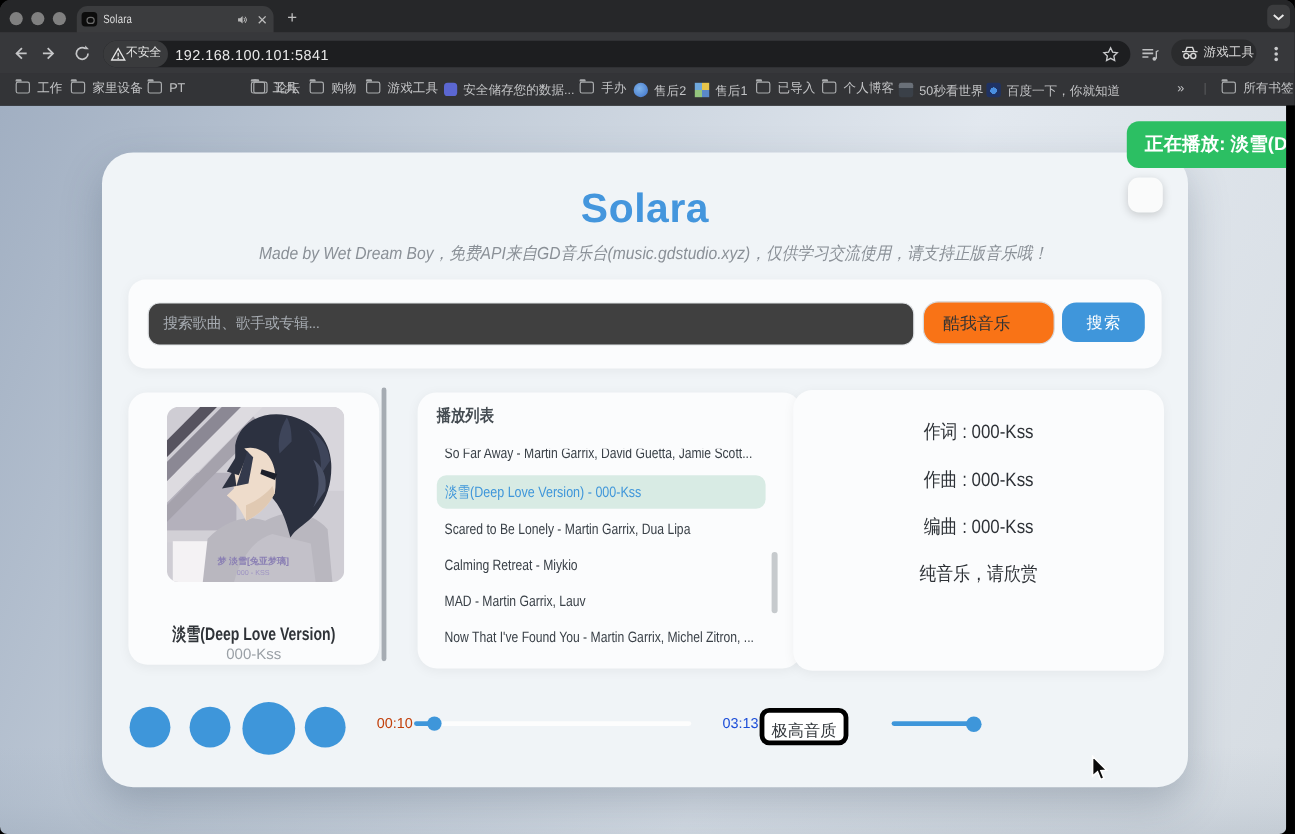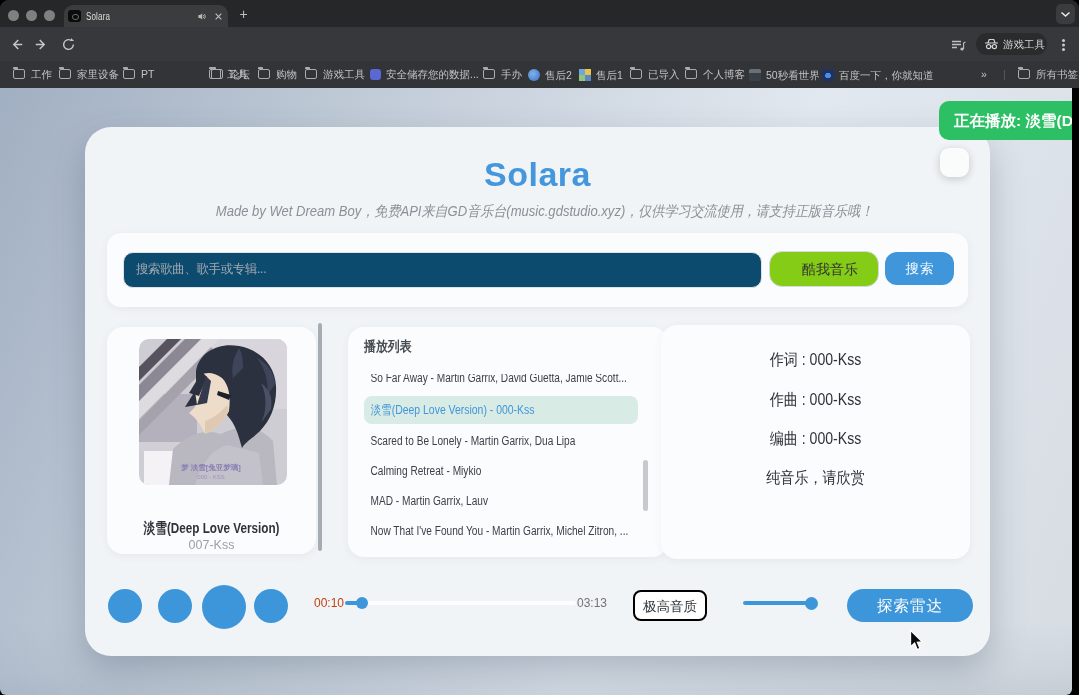--- a/index.html
+++ b/index.html
@@ -37,22 +37,22 @@
     background:linear-gradient(180deg, rgba(122,140,160,0) 88%, rgba(122,140,160,.10) 96%, rgba(112,130,150,.18) 100%), linear-gradient(113deg, #a1afc2 0%, #c3cdd9 30%, #e2e8ef 62%, #d6dce2 100%); border-radius:0 0 6px 6px; }
 
   #toast { position:absolute; left:939px; top:13px; width:133px; height:39px; background:#2cbf63; border-radius:10px 0 0 10px; color:#fff; font-size:15.5px; font-weight:bold; line-height:39px; padding-left:15px; white-space:nowrap; overflow:hidden; }
   #whitebtn { position:absolute; left:940px; top:59.5px; width:29px; height:29px; background:#fafbfb; border-radius:9px; box-shadow:0 2px 8px rgba(0,0,0,.18); }
 
   #card { position:absolute; left:85px; top:39px; width:905px; height:529px; background:#f0f4f7; border-radius:26px; box-shadow:0 14px 34px rgba(50,70,90,.28); }
   #title { position:absolute; left:0; top:28px; width:100%; text-align:center; font-size:34px; font-weight:bold; color:#4496dd; letter-spacing:.5px; }
   #subtitle { position:absolute; left:7px; top:75px; width:100%; text-align:center; font-size:14.5px; font-style:italic; color:#8a9097; transform:scaleX(.9); }
 
   #searchbox { position:absolute; left:22px; top:106px; width:861px; height:74px; background:#fbfcfd; border-radius:14px; box-shadow:0 2px 10px rgba(0,0,0,.05); }
-  #sinput { position:absolute; left:16px; top:19px; width:639px; height:36px; background:#0c4a6e; border:1px solid #e0e3e6; border-radius:10px; color:#a6abb1; font-size:12.5px; line-height:33px; padding-left:12px; letter-spacing:-.4px; }
-  #ssel { position:absolute; left:662px; top:18px; width:110px; height:36px; background:#84cc16; border:1px solid #d7dbdf; border-radius:13px; color:#333; font-size:14px; line-height:34px; padding-left:32px; }
+  #sinput { position:absolute; left:16px; top:19px; width:639px; height:36px; background:#404040; border:1px solid #e0e3e6; border-radius:10px; color:#a6abb1; font-size:12.5px; line-height:33px; padding-left:12px; letter-spacing:-.4px; }
+  #ssel { position:absolute; left:662px; top:18px; width:110px; height:36px; background:#f97316; border:1px solid #d7dbdf; border-radius:13px; color:#333; font-size:14px; line-height:34px; padding-left:16px; }
   #sbtn { position:absolute; left:778px; top:19px; width:69px; height:33px; background:#3f96db; border-radius:12px; color:#fff; font-size:13.5px; text-align:center; line-height:33px; letter-spacing:1px; text-indent:1px; }
 
   
   #leftcard { position:absolute; left:22px; top:200px; width:209px; height:227px; background:#fbfcfd; border-radius:16px; box-shadow:0 2px 10px rgba(0,0,0,.05); }
   #album { position:absolute; left:32px; top:12px; width:148px; height:146px; border-radius:10px; overflow:hidden; }
   #songname { position:absolute; left:0; top:192px; width:100%; text-align:center; font-size:15px; font-weight:bold; color:#2f3338; transform:scaleX(.78); }
   #artist { position:absolute; left:0; top:211px; width:100%; text-align:center; font-size:12.5px; color:#9aa0a6; }
   #lscroll { position:absolute; left:232.5px; top:196px; width:4.5px; height:228px; background:#a6acb3; border-radius:3px; }
 
   
@@ -67,22 +67,22 @@
   
   #lycard { position:absolute; left:576px; top:198px; width:309px; height:234px; background:#fbfcfd; border-radius:16px; box-shadow:0 2px 10px rgba(0,0,0,.05); }
   .lyline { position:absolute; left:0; width:100%; text-align:center; font-size:16px; color:#2e3237; transform:scaleX(.88); }
 
   
   .cbtn { position:absolute; border-radius:50%; background:#3e96da; }
   #time1 { position:absolute; left:217px; top:469px; width:50px; font-size:12px; color:#c2410c;margin-left:12px; }
   #ptrack { position:absolute; left:260px; top:474px; width:231px; height:4px; background:#fdfdfd; border-radius:2px; }
   #pfill { position:absolute; left:0; top:0; width:17px; height:4px; background:#3e96da; border-radius:2px; }
   #pthumb { position:absolute; left:271px; top:470px; width:12px; height:12px; border-radius:50%; background:#3e96da; }
-  #time2 { position:absolute; left:492px; top:469px; width:40px; font-size:12px; color:#737373; }
-  #quality { position:absolute; left:548px; top:463px; width:74px; height:31px; background:#fff; border:2px solid #000000; border-radius:8px; font-size:13.5px; color:#33383d; text-align:center; line-height:29px; }
+  #time2 { position:absolute; left:517px; top:469px; width:40px; font-size:12px; color:#1d4ed8; }
+  #quality { position:absolute; left:548px; top:463px; width:74px; height:31px; background:#fff; border:4px solid #000000; border-radius:8px; font-size:13.5px; color:#33383d; text-align:center; line-height:29px; }
   #vtrack { position:absolute; left:658px; top:474px; width:75px; height:4px; background:#fdfdfd; border-radius:2px; }
   #vfill { position:absolute; left:0; top:0; width:68px; height:4px; background:#3e96da; border-radius:2px; }
   #vthumb { position:absolute; left:719.5px; top:469.5px; width:13px; height:13px; border-radius:50%; background:#3e96da; }
   #radar { position:absolute; left:762px; top:462px; width:126px; height:33px; background:#3e96da; border-radius:16.5px; color:#fff; font-size:15.5px; text-align:center; line-height:33px; letter-spacing:1px; }
 
   #blackstrip { position:absolute; left:1072px; top:88px; width:7px; height:607px; background:#000; }
 </style>
 </head>
 <body>
   <div id="chrome">
@@ -109,20 +109,31 @@
         <path d="M5.5 8.5h9.5" stroke="#c5c6c8" stroke-width="1.7"></path>
       </svg>
       <svg class="navic" style="left:34px;top:10px;" width="15" height="15" viewBox="0 0 17 17">
         <path d="M6.5 3.5l5 5-5 5" stroke="#c5c6c8" stroke-width="1.7" fill="none"></path>
         <path d="M2 8.5h9.5" stroke="#c5c6c8" stroke-width="1.7"></path>
       </svg>
       <svg class="navic" style="left:61px;top:10px;" width="15" height="15" viewBox="0 0 17 17">
         <path d="M14 8.5A5.5 5.5 0 1 1 11.6 4" stroke="#c5c6c8" stroke-width="1.6" fill="none"></path>
         <path d="M11.3 1v3.6h3.6z" fill="#c5c6c8"></path>
       </svg>
+      <div id="urlpill">
+        <div id="secchip"><svg width="13" height="13" viewBox="0 0 13 13">
+            <path d="M6.5 1.5L12 11H1z" stroke="#e4e4e4" stroke-width="1.1" fill="none"></path>
+            <path d="M6.5 5v3" stroke="#e4e4e4" stroke-width="1.1"></path>
+            <circle cx="6.5" cy="9.6" r=".7" fill="#e4e4e4"></circle>
+          </svg>不安全</div>
+        <div id="urltext">192.168.100.101:5841</div>
+        <svg id="star" width="15" height="15" viewBox="0 0 15 15" style="left:832px;top:3.5px;">
+          <path d="M7.5 1.8l1.7 3.6 3.9.5-2.9 2.7.7 3.9-3.4-1.9-3.4 1.9.7-3.9L1.9 5.9l3.9-.5z" stroke="#c9cacc" stroke-width="1.1" fill="none"></path>
+        </svg>
+      </div>
       <svg style="position:absolute;left:951px;top:13px;" width="15" height="12" viewBox="0 0 15 12">
         <path d="M1 1.5h9M1 4.5h9M1 7.5h5" stroke="#bfc0c2" stroke-width="1.3"></path>
         <circle cx="11" cy="9" r="1.6" fill="#bfc0c2"></circle>
         <path d="M12.6 9V3l1.8-.9" stroke="#bfc0c2" stroke-width="1.1" fill="none"></path>
       </svg>
       <div id="incog">
         <svg style="position:absolute;left:8px;top:5px;" width="15" height="12" viewBox="0 0 15 12">
           <path d="M1 5h13M4 4.7l1.2-3.2h4.6L11 4.7" stroke="#d6d6d6" stroke-width="1.2" fill="none"></path>
           <circle cx="4.6" cy="8.6" r="2.1" stroke="#d6d6d6" stroke-width="1.2" fill="none"></circle>
           <circle cx="10.4" cy="8.6" r="2.1" stroke="#d6d6d6" stroke-width="1.2" fill="none"></circle>
@@ -189,21 +200,21 @@
             <polygon points="67,37 58,66 68,64 72,42" fill="#343a4c"></polygon>
             <polygon points="56,52 46,68 58,66" fill="#2c3140"></polygon>
             <path d="M100 9 C94 19 92 29 94 39 L104 29 C104 21 103 14 100 9 Z" fill="#3e455a"></path>
             <path d="M118 19 C126 29 130 43 128 57 L136 45 C135 33 128 24 118 19 Z" fill="#3e455a"></path>
             <path d="M122 44 C128 56 128 72 122 84 L132 70 C134 58 130 50 122 44 Z" fill="#4a5166"></path>
             <text x="72" y="131" font-size="7.5" fill="#8b80b4" text-anchor="middle" font-weight="bold">梦 淡雪[兔亚梦璃]</text>
             <text x="72" y="140" font-size="6" fill="#9e94c2" text-anchor="middle">000 - KSS</text>
           </svg>
         </div>
         <div id="songname">淡雪(Deep Love Version)</div>
-        <div id="artist">007-Kss</div>
+        <div id="artist">000-Kss</div>
       </div>
       <div id="lscroll"></div>
       <div id="plcard">
         <div id="plhead">播放列表</div>
         <div id="pllist">
           <div class="row" style="top:-10px;">So Far Away - Martin Garrix, David Guetta, Jamie Scott...</div>
           <div class="hlbg" style="top:22px;"></div>
           <div class="row hl" style="top:22px;">淡雪(Deep Love Version) - 000-Kss</div>
           <div class="row" style="top:53px;">Scared to Be Lonely - Martin Garrix, Dua Lipa</div>
           <div class="row" style="top:83px;">Calming Retreat - Miykio</div>
@@ -226,21 +237,20 @@
       <div id="ptrack">
         <div id="pfill"></div>
       </div>
       <div id="pthumb"></div>
       <div id="time2">03:13</div>
       <div id="quality">极高音质</div>
       <div id="vtrack">
         <div id="vfill"></div>
       </div>
       <div id="vthumb"></div>
-      <div id="radar">探索雷达</div>
     </div>
     <div id="toast">正在播放: 淡雪(Dee</div>
     <div id="whitebtn"></div>
   </div>
   <div id="blackstrip"></div>
 
   <svg style="position:absolute;left:907px;top:629px;" width="17" height="23" viewBox="0 0 17 23">
     <path d="M3.5 1.2 L3.5 17.8 L7.6 14.2 L10.2 20.6 L13 19.4 L10.4 13.2 L15.2 12.8 Z" fill="#0a0a0a" stroke="#fdfdfd" stroke-width="1.3"></path>
   </svg>
 

